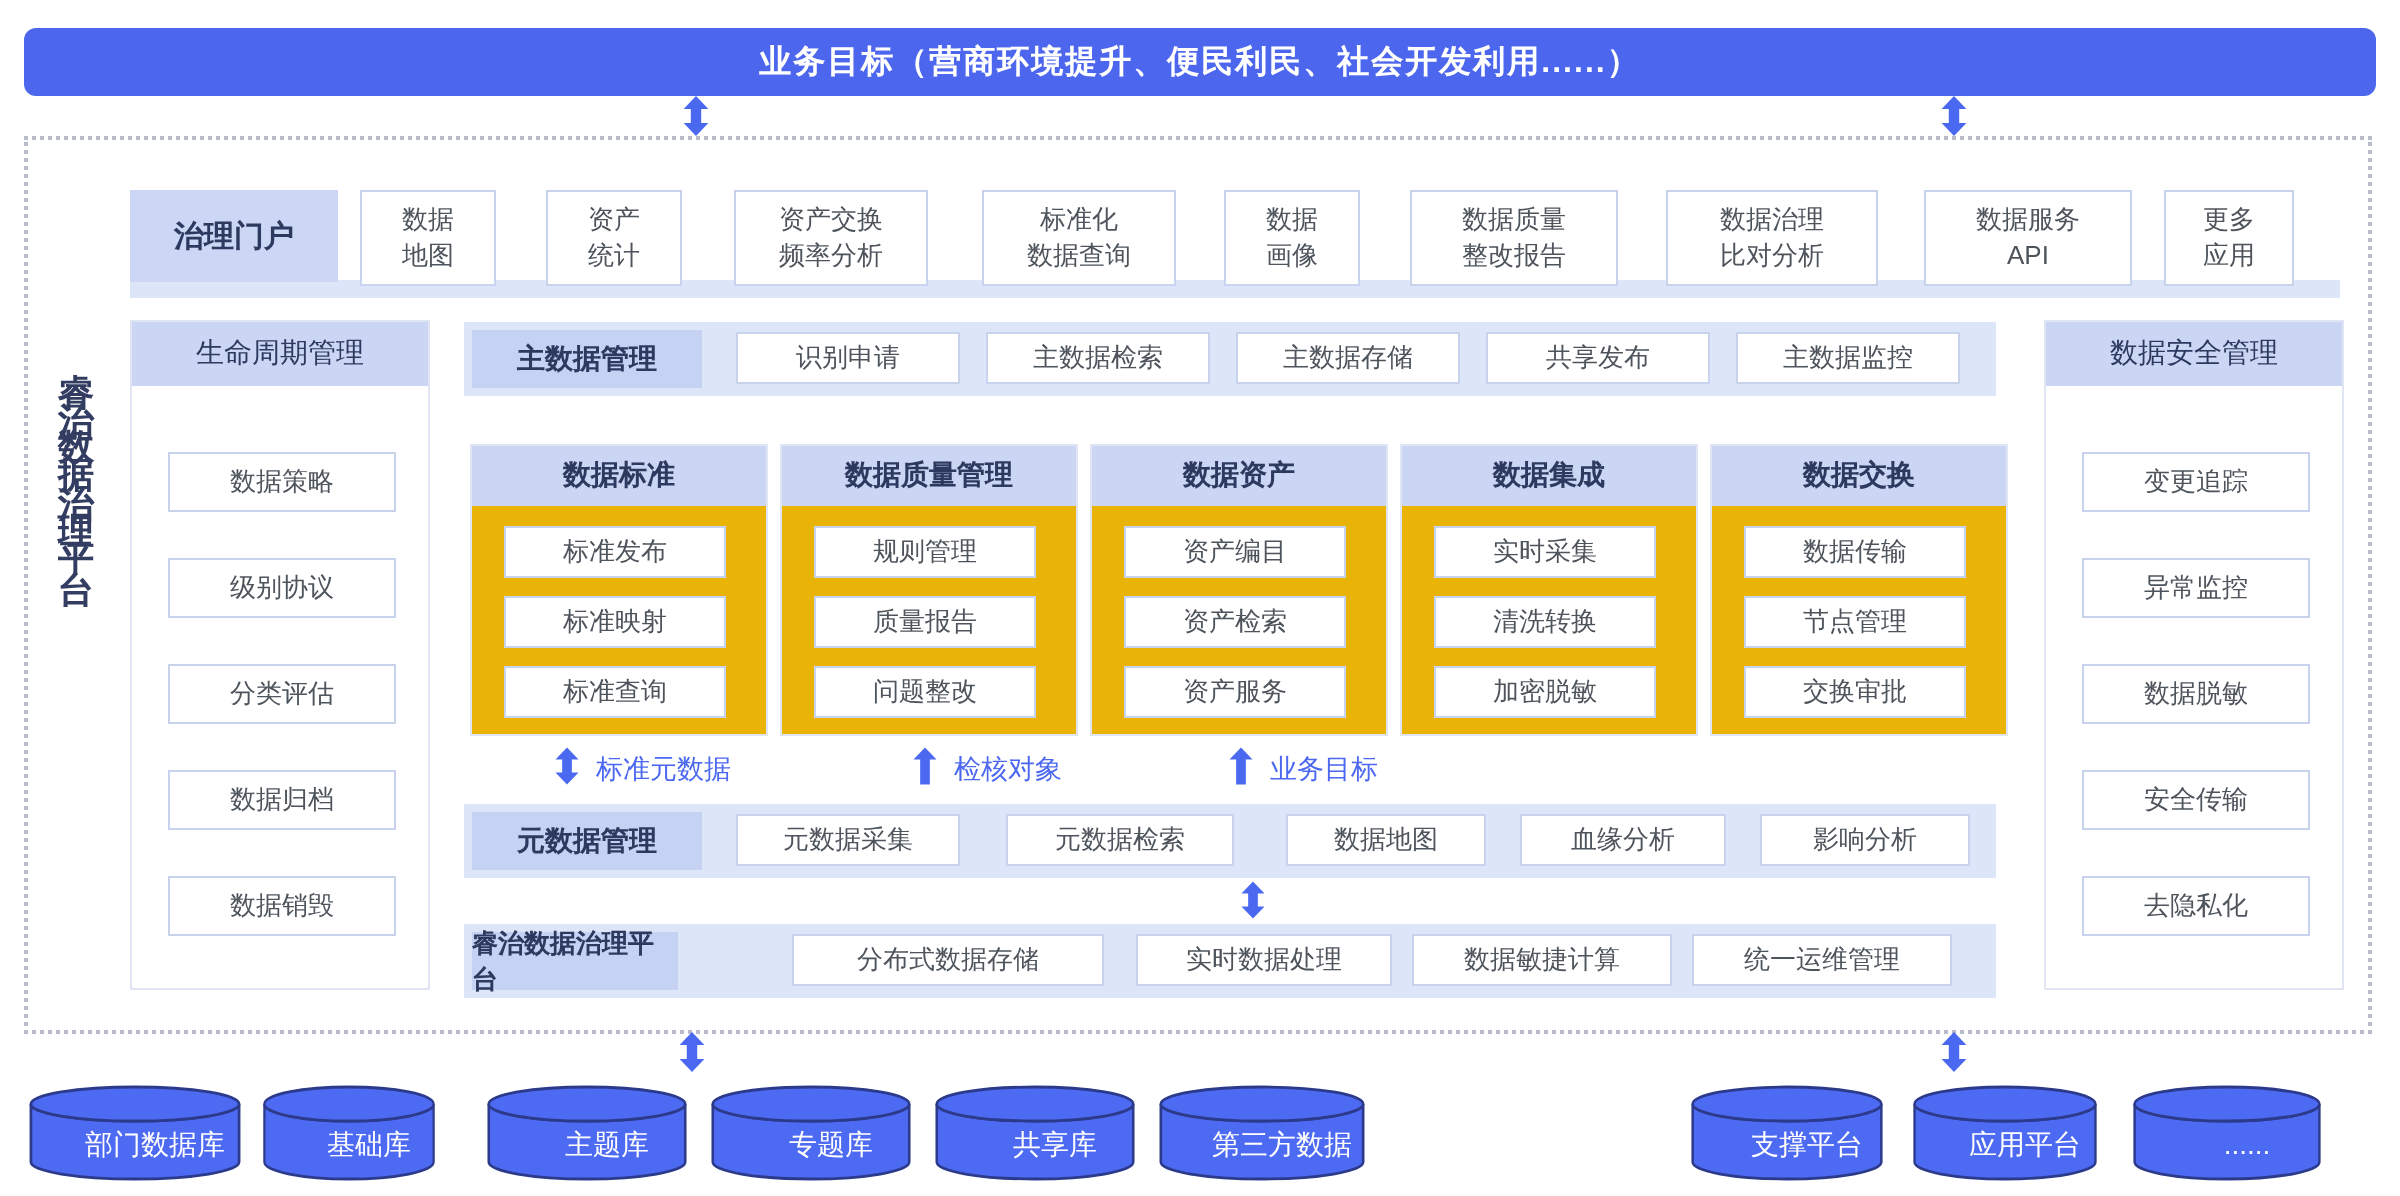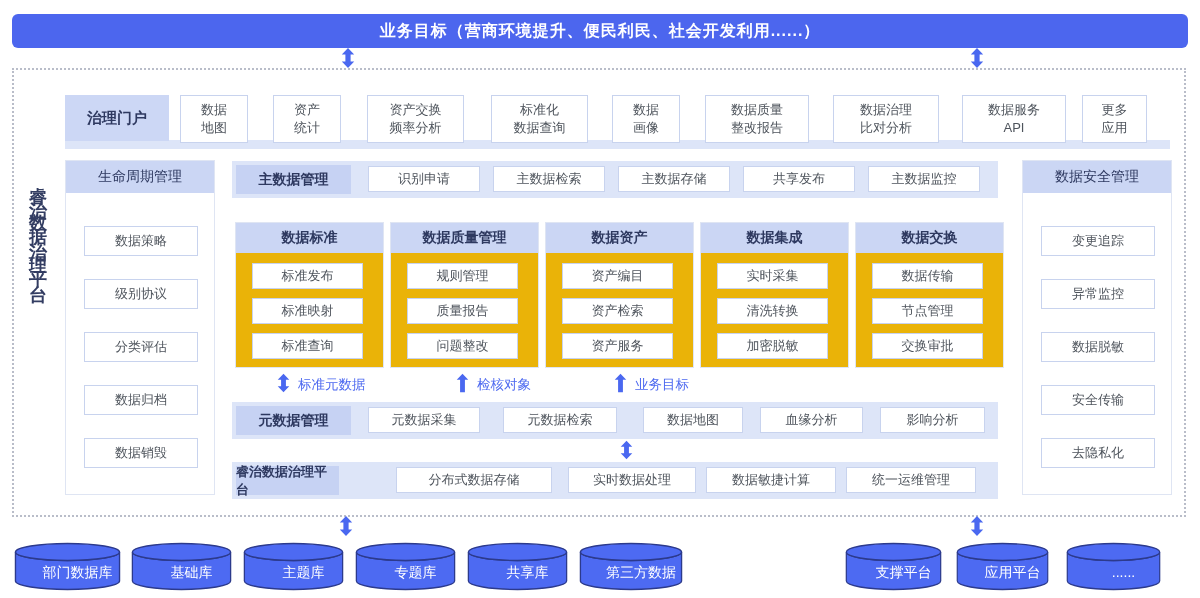--- a/index.html
+++ b/index.html
@@ -193,21 +193,21 @@
       </svg>
   </div>
 
   <div class="cyl" style="left:14px;width:107px">
     <svg viewBox="0 0 110 50" preserveAspectRatio="none">
         <path d="M1.5 10 V39 A53.5 8.5 0 0 0 108.5 39 V10 A53.5 8.5 0 0 1 1.5 10 Z" fill="#4d6af2" stroke="#2c3a8c" stroke-width="1.4"></path>
         <ellipse cx="55" cy="10" rx="53.5" ry="8.5" fill="#4d6af2" stroke="#2c3a8c" stroke-width="1.4"></ellipse>
       </svg>
     <div class="clabel">部门数据库</div>
   </div>
-  <div class="cyl" style="left:131px;width:101px">
+  <div class="cyl" style="left:131px;width:87px">
     <svg viewBox="0 0 110 50" preserveAspectRatio="none">
         <path d="M1.5 10 V39 A53.5 8.5 0 0 0 108.5 39 V10 A53.5 8.5 0 0 1 1.5 10 Z" fill="#4d6af2" stroke="#2c3a8c" stroke-width="1.4"></path>
         <ellipse cx="55" cy="10" rx="53.5" ry="8.5" fill="#4d6af2" stroke="#2c3a8c" stroke-width="1.4"></ellipse>
       </svg>
     <div class="clabel">基础库</div>
   </div>
   <div class="cyl" style="left:243px;width:101px">
     <svg viewBox="0 0 110 50" preserveAspectRatio="none">
         <path d="M1.5 10 V39 A53.5 8.5 0 0 0 108.5 39 V10 A53.5 8.5 0 0 1 1.5 10 Z" fill="#4d6af2" stroke="#2c3a8c" stroke-width="1.4"></path>
         <ellipse cx="55" cy="10" rx="53.5" ry="8.5" fill="#4d6af2" stroke="#2c3a8c" stroke-width="1.4"></ellipse>

